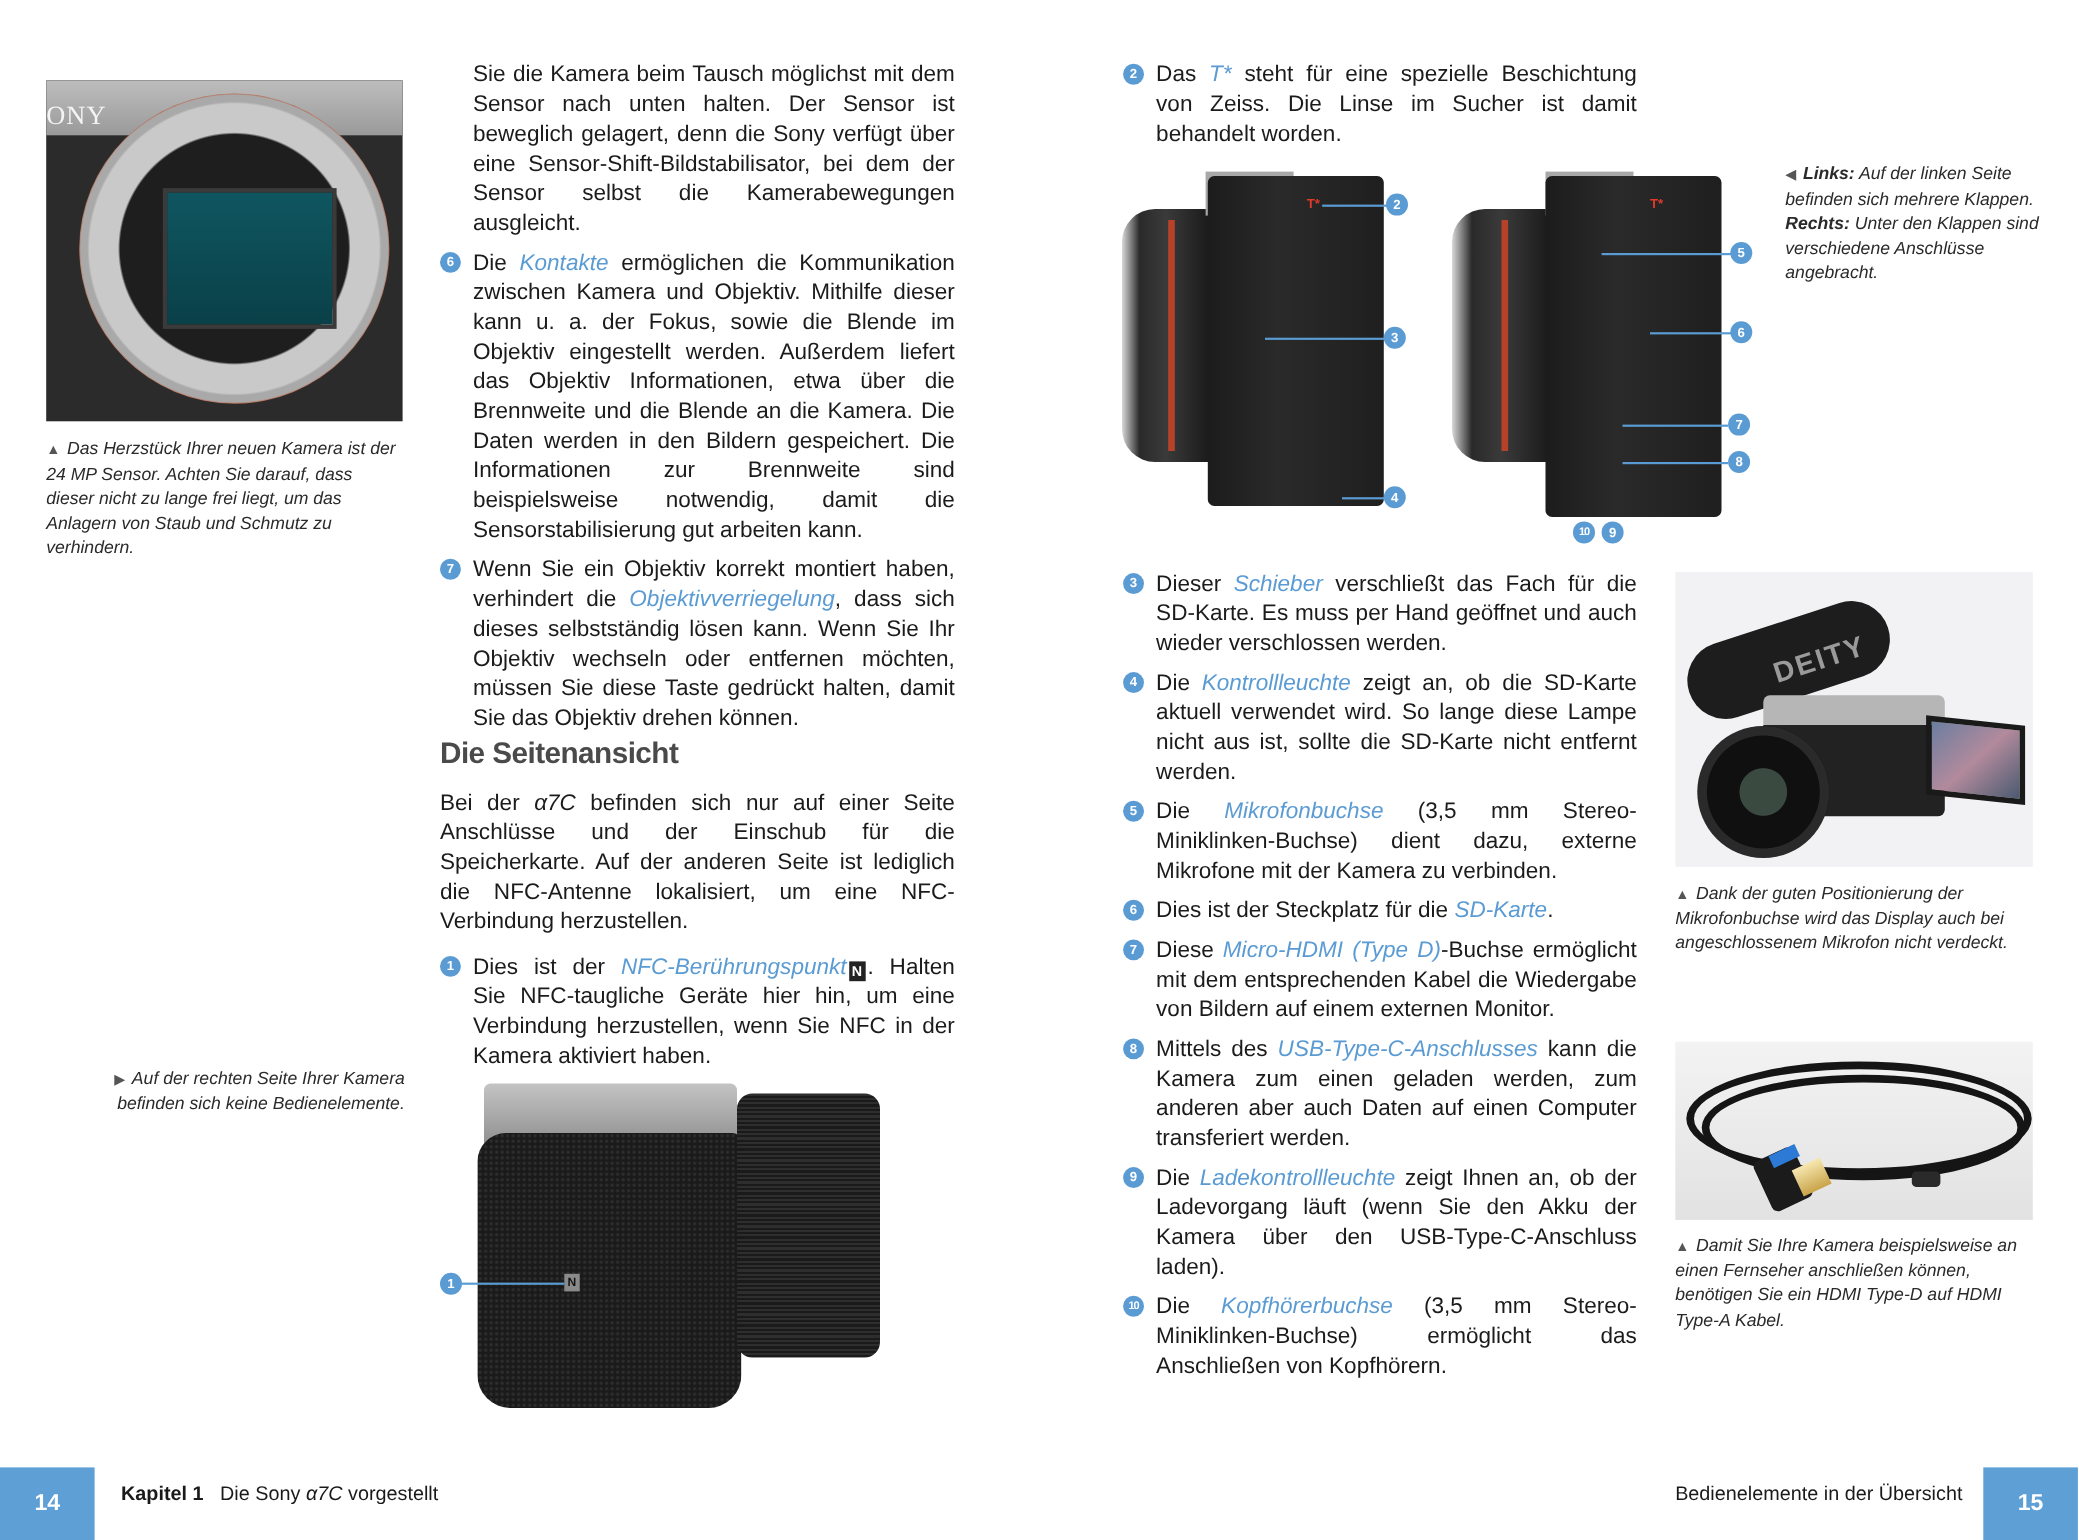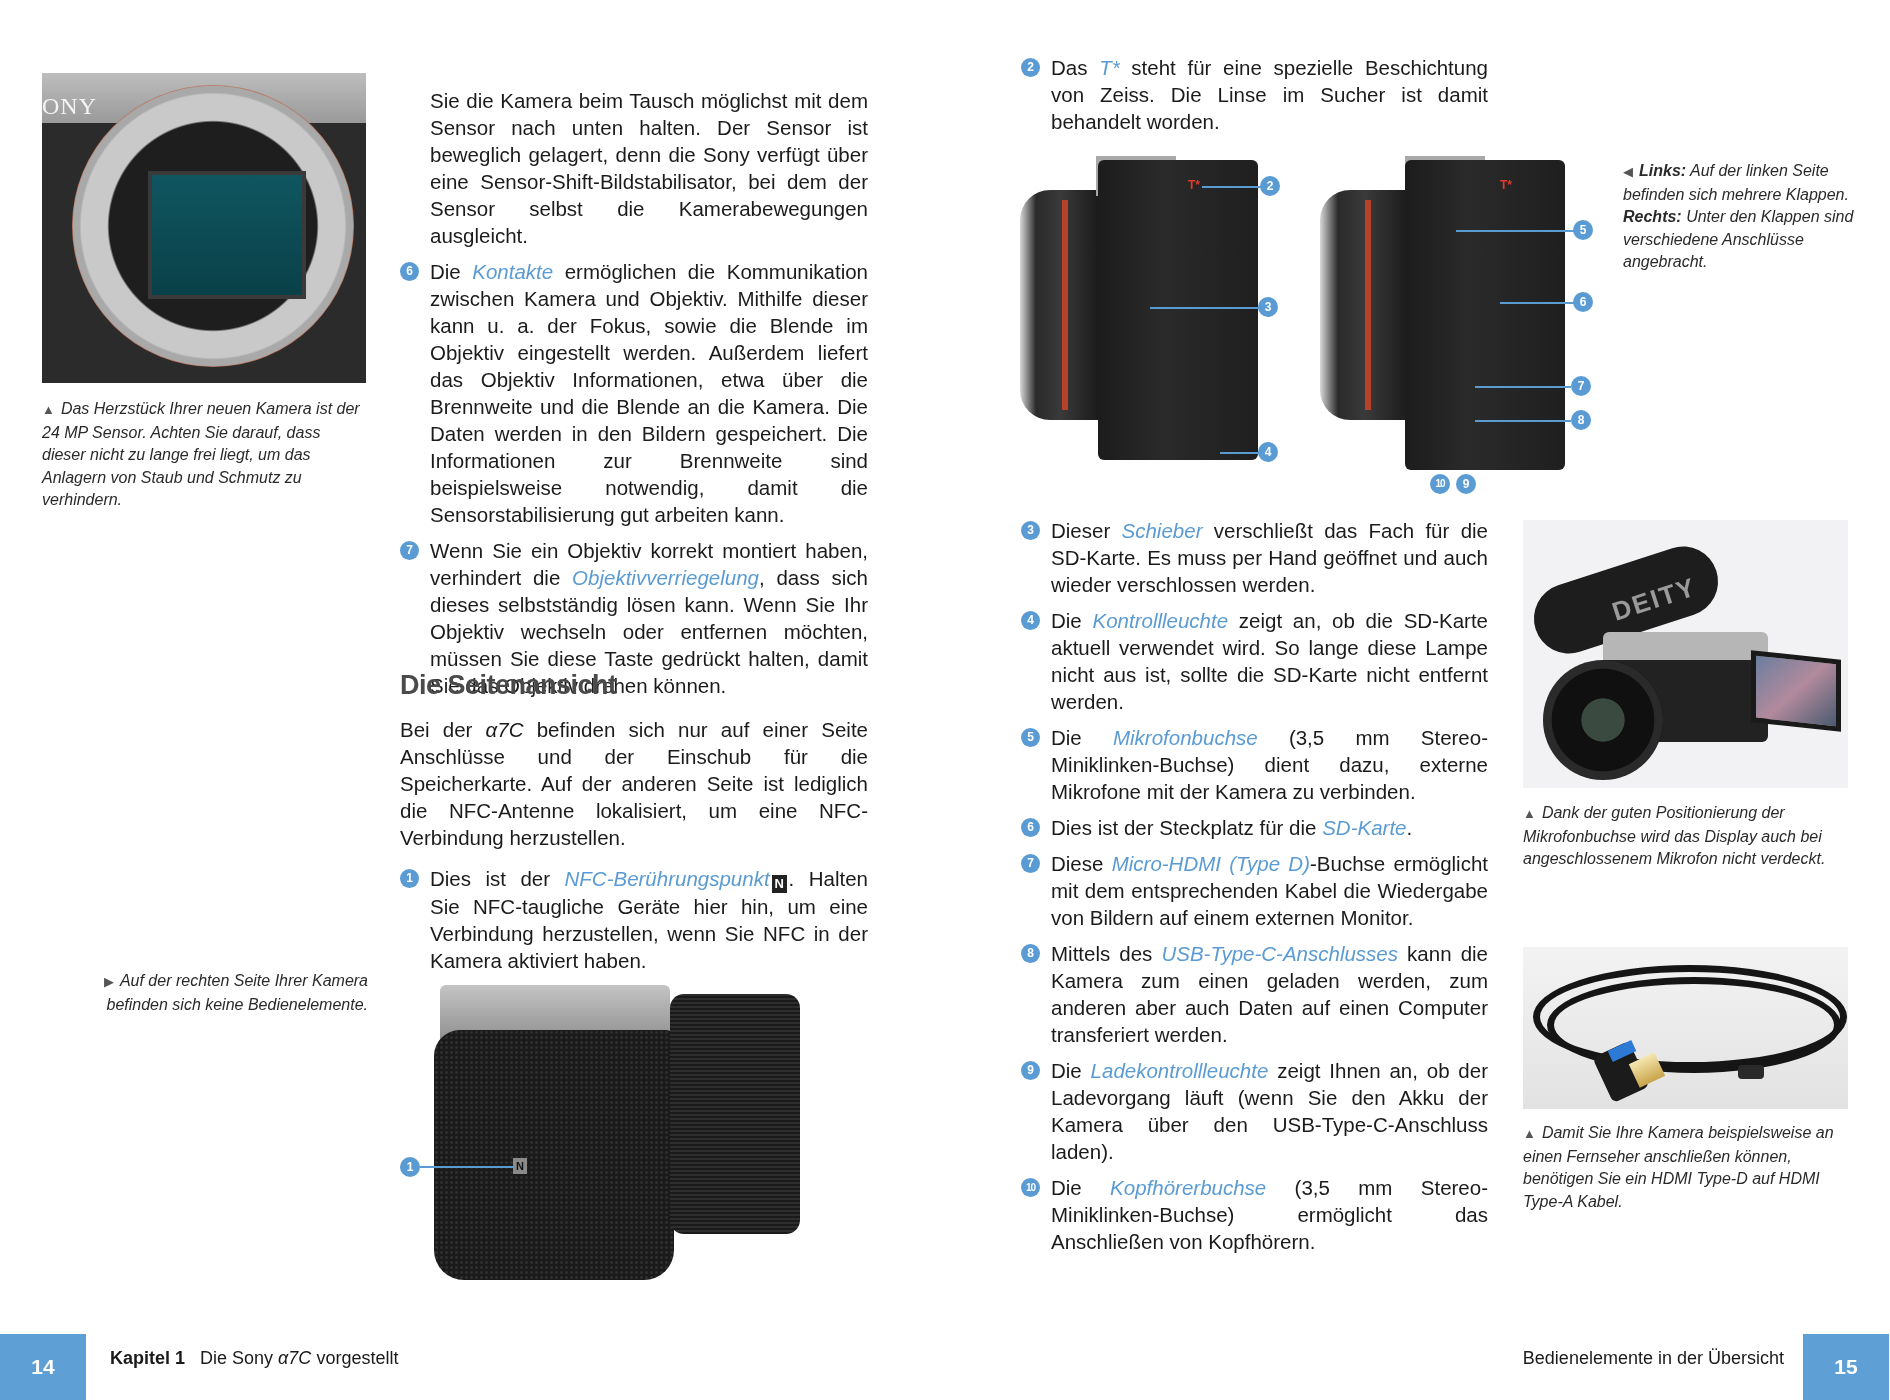--- a/index.html
+++ b/index.html
@@ -73,21 +73,21 @@
   <div class="sensor-top"></div>
   <div class="sony-logo">ONY</div>
   <div class="mount-ring"></div>
   <div class="sensor" style="left:106px; top:98px; width:150px; height:120px;"></div>
 </div>
 <div class="abs caption" style="left:42px; top:398px; width:326px;">
   <span class="tri">▲</span><span>Das Herzstück Ihrer neuen Kamera ist der 24 MP Sensor. Achten Sie darauf, dass dieser nicht zu lange frei liegt, um das Anlagern von Staub und Schmutz zu verhindern.</span>
 </div>
 
 <div class="abs body-text" style="left:400px; top:54px; width:468px;">
-  <p class="para" style="padding-left:30px;margin-top:33px;">Sie die Kamera beim Tausch möglichst mit dem Sensor nach unten halten. Der Sensor ist beweglich gelagert, denn die Sony verfügt über eine Sensor-Shift-Bildstabilisator, bei dem der Sensor selbst die Kamerabewegungen ausgleicht.</p>
+  <p class="para" style="padding-left:30px;">Sie die Kamera beim Tausch möglichst mit dem Sensor nach unten halten. Der Sensor ist beweglich gelagert, denn die Sony verfügt über eine Sensor-Shift-Bildstabilisator, bei dem der Sensor selbst die Kamerabewegungen ausgleicht.</p>
 
   <div class="item">
     <span class="num">6</span>
     <span>Die </span><span class="kw">Kontakte</span><span> ermöglichen die Kommunikation zwischen Kamera und Objektiv. Mithilfe dieser kann u. a. der Fokus, sowie die Blende im Objektiv eingestellt werden. Außerdem liefert das Objektiv Informationen, etwa über die Brennweite und die Blende an die Kamera. Die Daten werden in den Bildern gespeichert. Die Informationen zur Brennweite sind beispielsweise notwendig, damit die Sensorstabilisierung gut arbeiten kann.</span>
   </div>
 
   <div class="item">
     <span class="num">7</span>
     <span>Wenn Sie ein Objektiv korrekt montiert haben, verhindert die </span><span class="kw">Objektivverriegelung</span><span>, dass sich dieses selbstständig lösen kann. Wenn Sie Ihr Objektiv wechseln oder entfernen möchten, müssen Sie diese Taste gedrückt halten, damit Sie das Objektiv drehen können.</span>
   </div>
@@ -152,21 +152,21 @@
   <div class="callout-line" style="left:480px; top:152px; width:76px;"></div>
   <div class="callout-num" style="left:553px; top:142px;">6</div>
   <div class="callout-line" style="left:455px; top:236px; width:96px;"></div>
   <div class="callout-num" style="left:551px; top:226px;">7</div>
   <div class="callout-line" style="left:455px; top:270px; width:96px;"></div>
   <div class="callout-num" style="left:551px; top:260px;">8</div>
   <div class="callout-num small" style="left:410px; top:324px;">10</div>
   <div class="callout-num" style="left:436px; top:324px;">9</div>
 </div>
 
-<div class="abs caption" style="left:1623px; top:160px; width:235px;">
+<div class="abs caption" style="left:1623px; top:148px; width:235px;">
   <span class="tri">◀</span><b>Links:</b><span> Auf der linken Seite befinden sich mehrere Klappen.</span><br>
   <b>Rechts:</b><span> Unter den Klappen sind verschiedene Anschlüsse angebracht.</span>
 </div>
 
 <div class="abs body-text" style="left:1021px; top:517px; width:467px;">
   <div class="item">
     <span class="num">3</span>
     <span>Dieser </span><span class="kw">Schieber</span><span> verschließt das Fach für die SD-Karte. Es muss per Hand geöffnet und auch wieder verschlossen werden.</span>
   </div>
   <div class="item">

